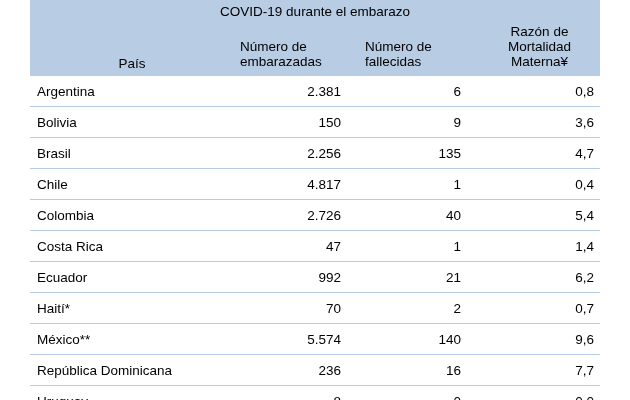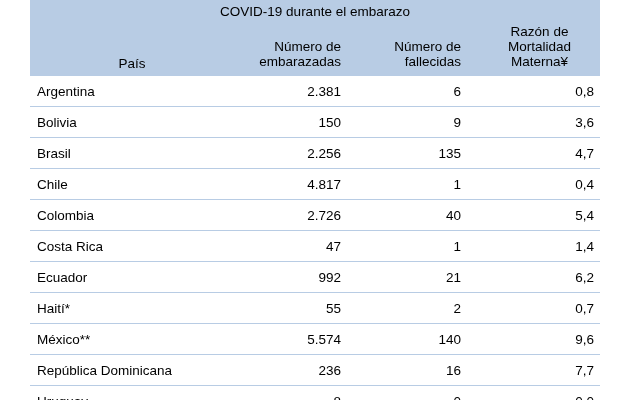--- a/index.html
+++ b/index.html
@@ -51,21 +51,21 @@
     border: none;
     padding: 0 6px 7px 6px;
     font-size: 13.5px;
     line-height: 1.12;
   }
   .hdr-cols td.pais {
     text-align: center;
     padding-bottom: 5px;
   }
   .hdr-cols td.num {
-    text-align: right;
+    text-align: left;
   }
   .hdr-cols td.razon {
     text-align: center;
   }
 
   
   tbody tr td {
     border-bottom: 1px solid #b8cce4;
     height: 22px;
     padding: 4px 7px;
@@ -164,21 +164,21 @@
             <td class="razon">1,4</td>
           </tr>
           <tr>
             <td class="pais">Ecuador</td>
             <td class="num">992</td>
             <td class="num">21</td>
             <td class="razon">6,2</td>
           </tr>
           <tr>
             <td class="pais">Haití*</td>
-            <td class="num">55</td>
+            <td class="num">70</td>
             <td class="num">2</td>
             <td class="razon">0,7</td>
           </tr>
           <tr>
             <td class="pais">México**</td>
             <td class="num">5.574</td>
             <td class="num">140</td>
             <td class="razon">9,6</td>
           </tr>
           <tr>

